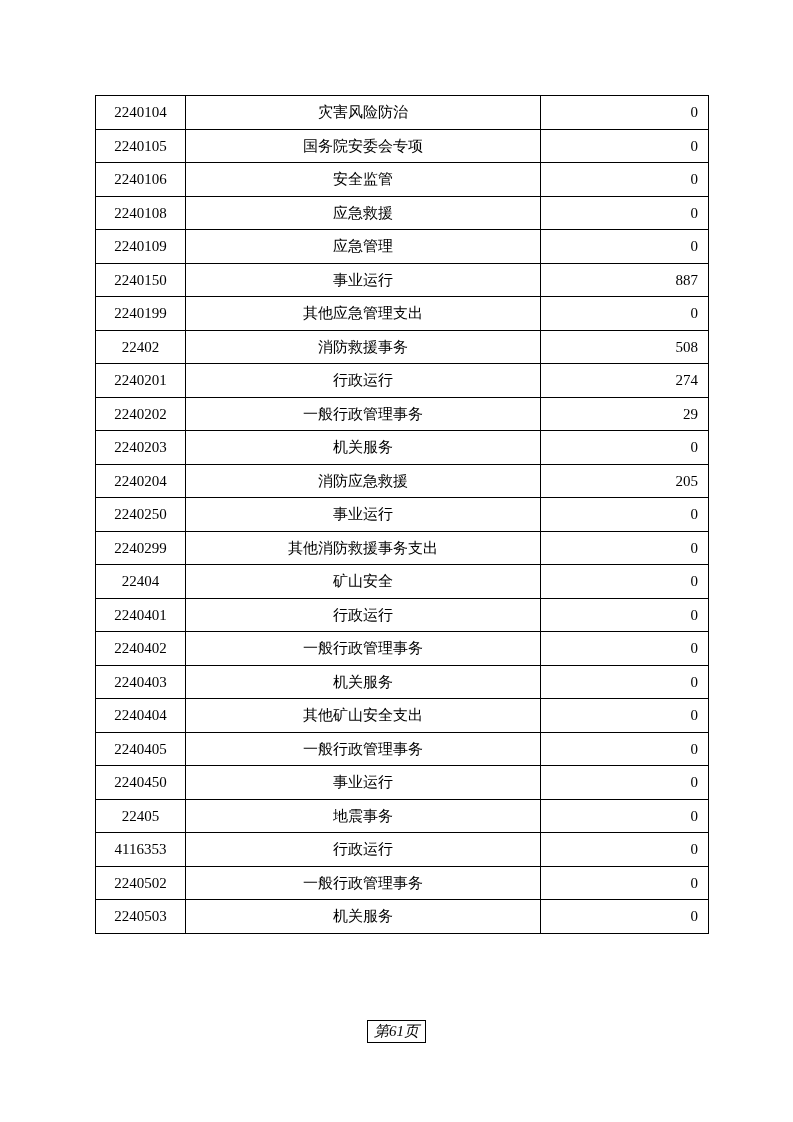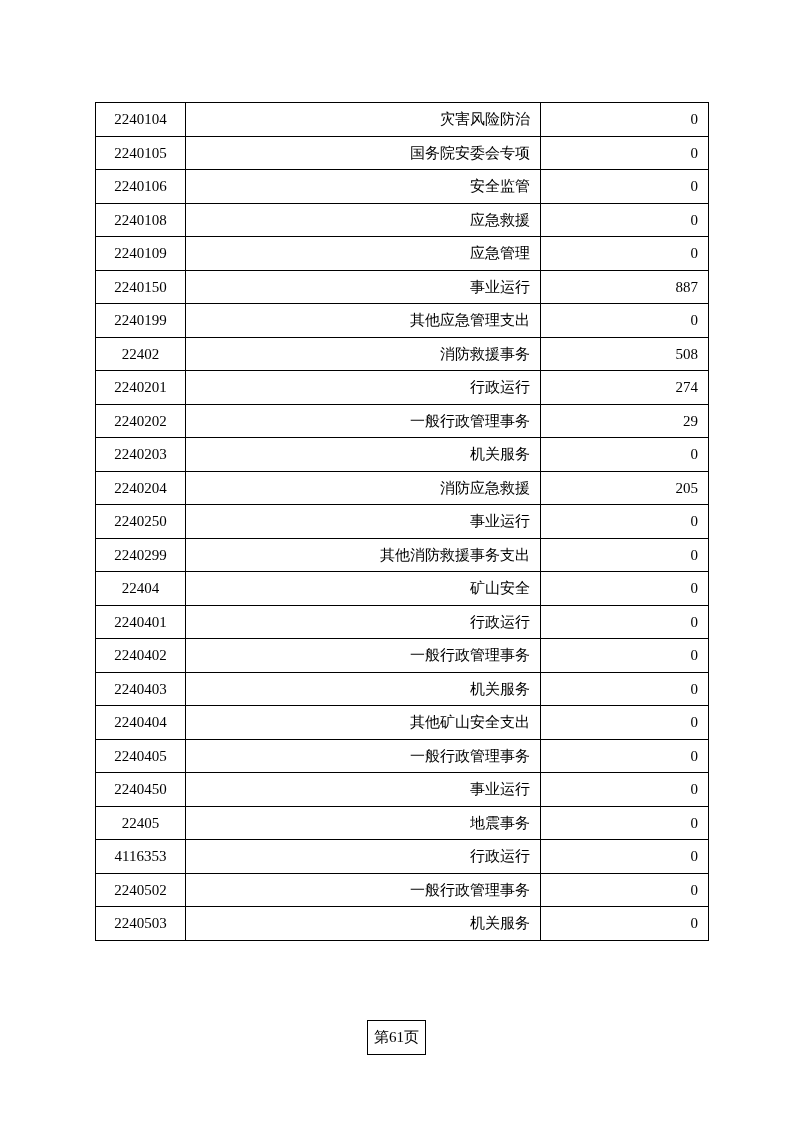--- a/index.html
+++ b/index.html
@@ -16,41 +16,41 @@
   }
   .page {
     width: 793px;
     height: 1122px;
     box-sizing: border-box;
     position: relative;
   }
   .budget-table {
     position: absolute;
     left: 95px;
-    top: 102px;
+    top: 95px;
     width: 613px;
     border-collapse: collapse;
     table-layout: fixed;
   }
   .budget-table td {
     border: 1px solid #000000;
     height: 33.5px;
     font-size: 15px;
     padding: 0 10px;
     box-sizing: border-box;
     vertical-align: middle;
     line-height: 1.2;
   }
   .col-code {
     width: 90px;
     text-align: center;
   }
   .col-name {
     width: 355px;
-    text-align: right;
+    text-align: center;
   }
   .col-amount {
     width: 168px;
     text-align: right;
     padding-right: 12px;
   }
   
   .lvl-1 { padding-left: 12px; }
   .lvl-2 { padding-left: 26px; }
 
@@ -59,21 +59,22 @@
     left: 0;
     right: 0;
     top: 1020px;
     text-align: center;
     font-size: 15px;
     font-family: "Liberation Serif", "DejaVu Serif", serif;
   }
   .page-footer .pagebox {
     display: inline-block;
     border: 1px solid #000000;
-    padding: 7px 6px;
+    padding: 1px 6px;
+    font-style: italic;
   }
 </style>
 </head>
 <body>
 
 <div class="page">
 
   <table class="budget-table">
     <tbody>
         <tr>

